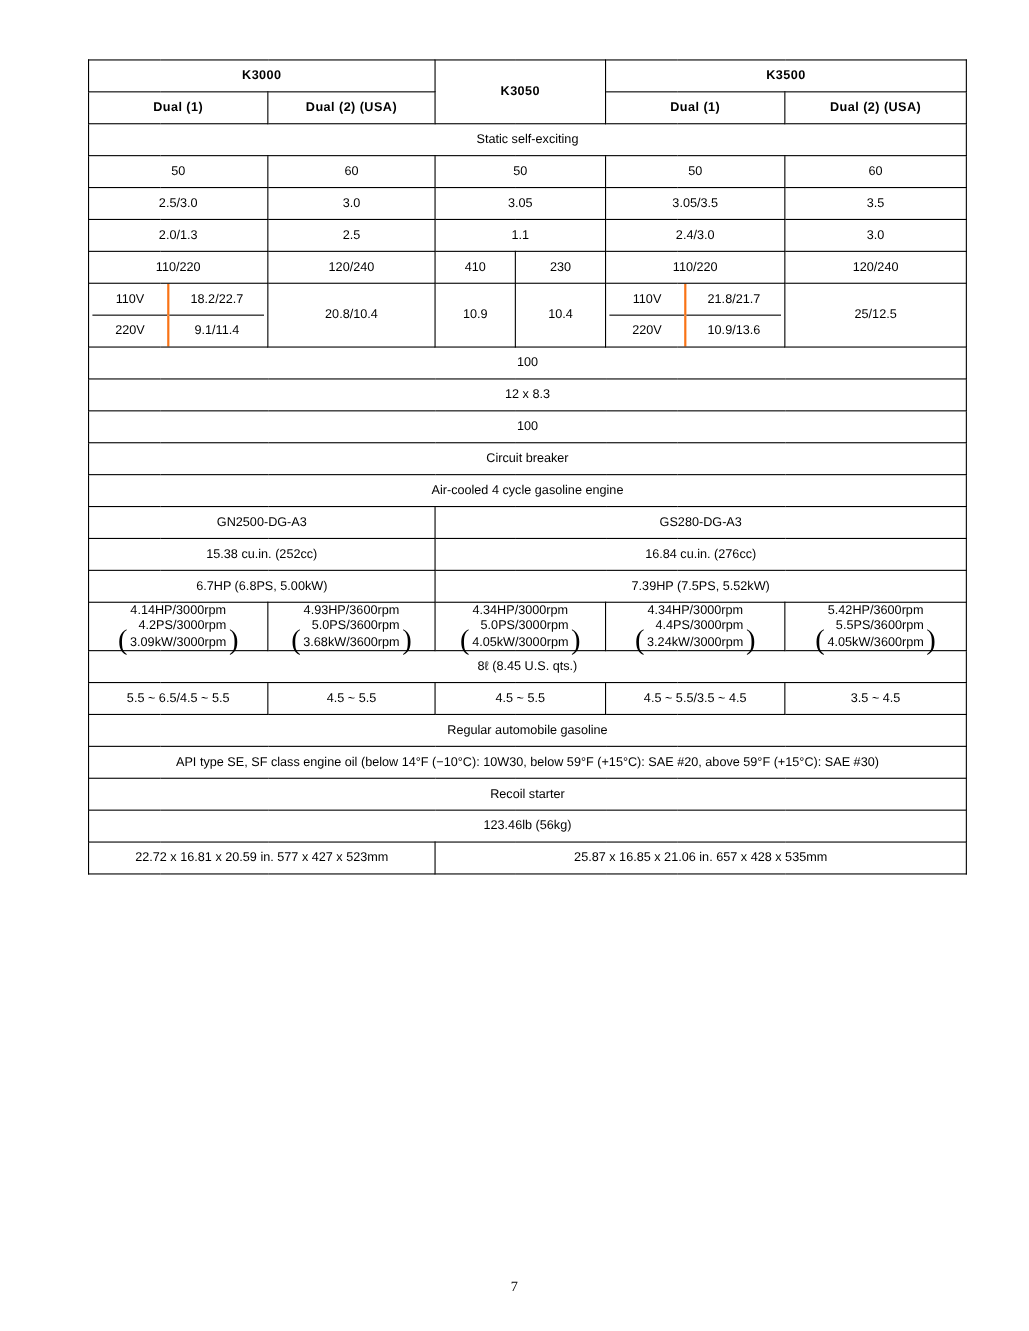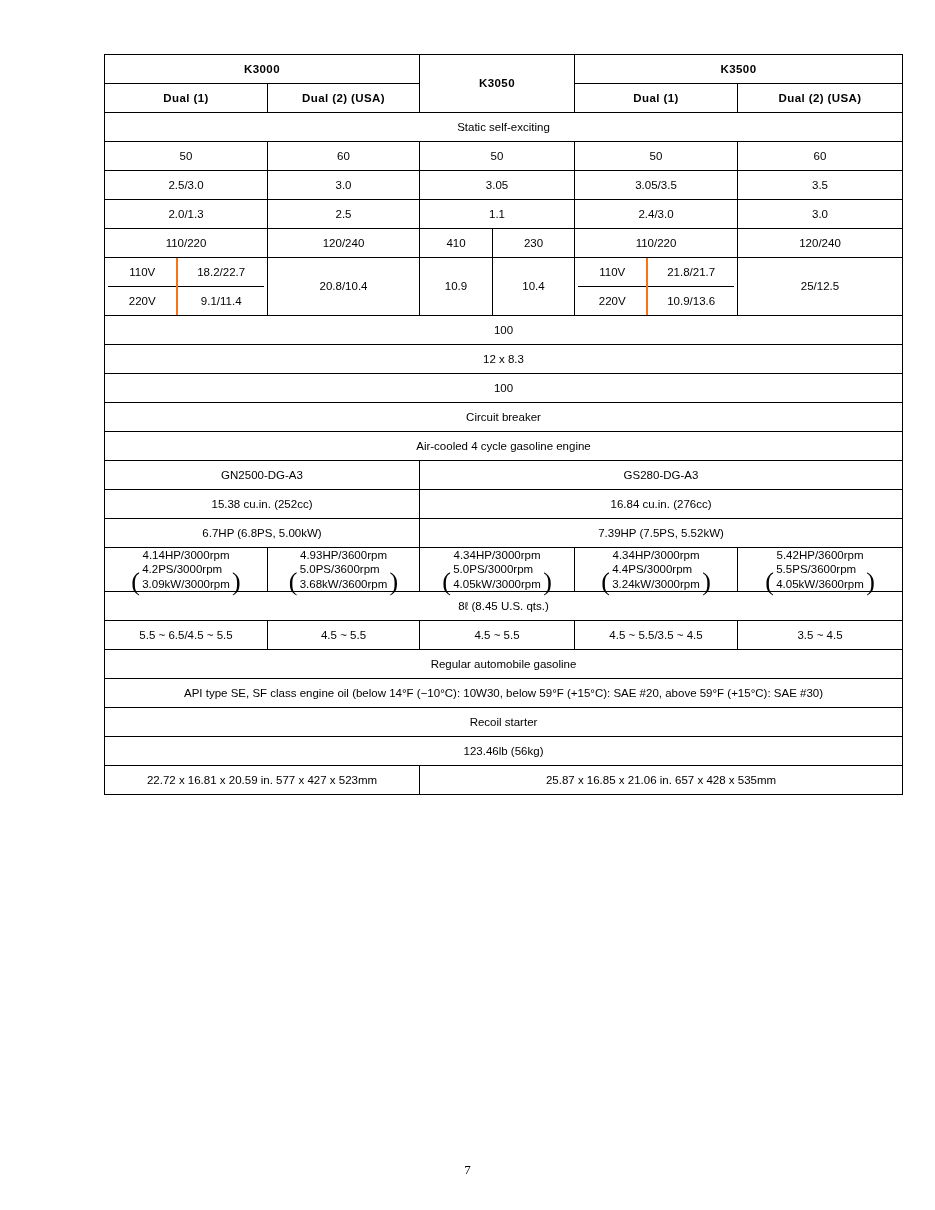--- a/index.html
+++ b/index.html
@@ -11,21 +11,21 @@
     width: 935px;
     height: 1210px;
     font-family: "Liberation Sans", sans-serif;
     color: #000000;
     position: relative;
     overflow: hidden;
   }
 
   .spec-sheet {
     position: absolute;
-    left: 104px;
+    left: 80px;
     top: 54px;
     width: 798px;
   }
 
   table.spec-table {
     border-collapse: collapse;
     width: 798px;
     table-layout: fixed;
   }
 
@@ -104,21 +104,21 @@
   }
 
   
   .paren-group {
     display: inline-block;
     position: relative;
     white-space: nowrap;
   }
   .paren-group .lines {
     display: inline-block;
-    text-align: left;
+    text-align: right;
     padding: 0 8px;
   }
   .paren-group .ln {
     display: block;
     white-space: nowrap;
   }
   .paren-group .pl,
   .paren-group .pr {
     position: absolute;
     font-size: 26px;

